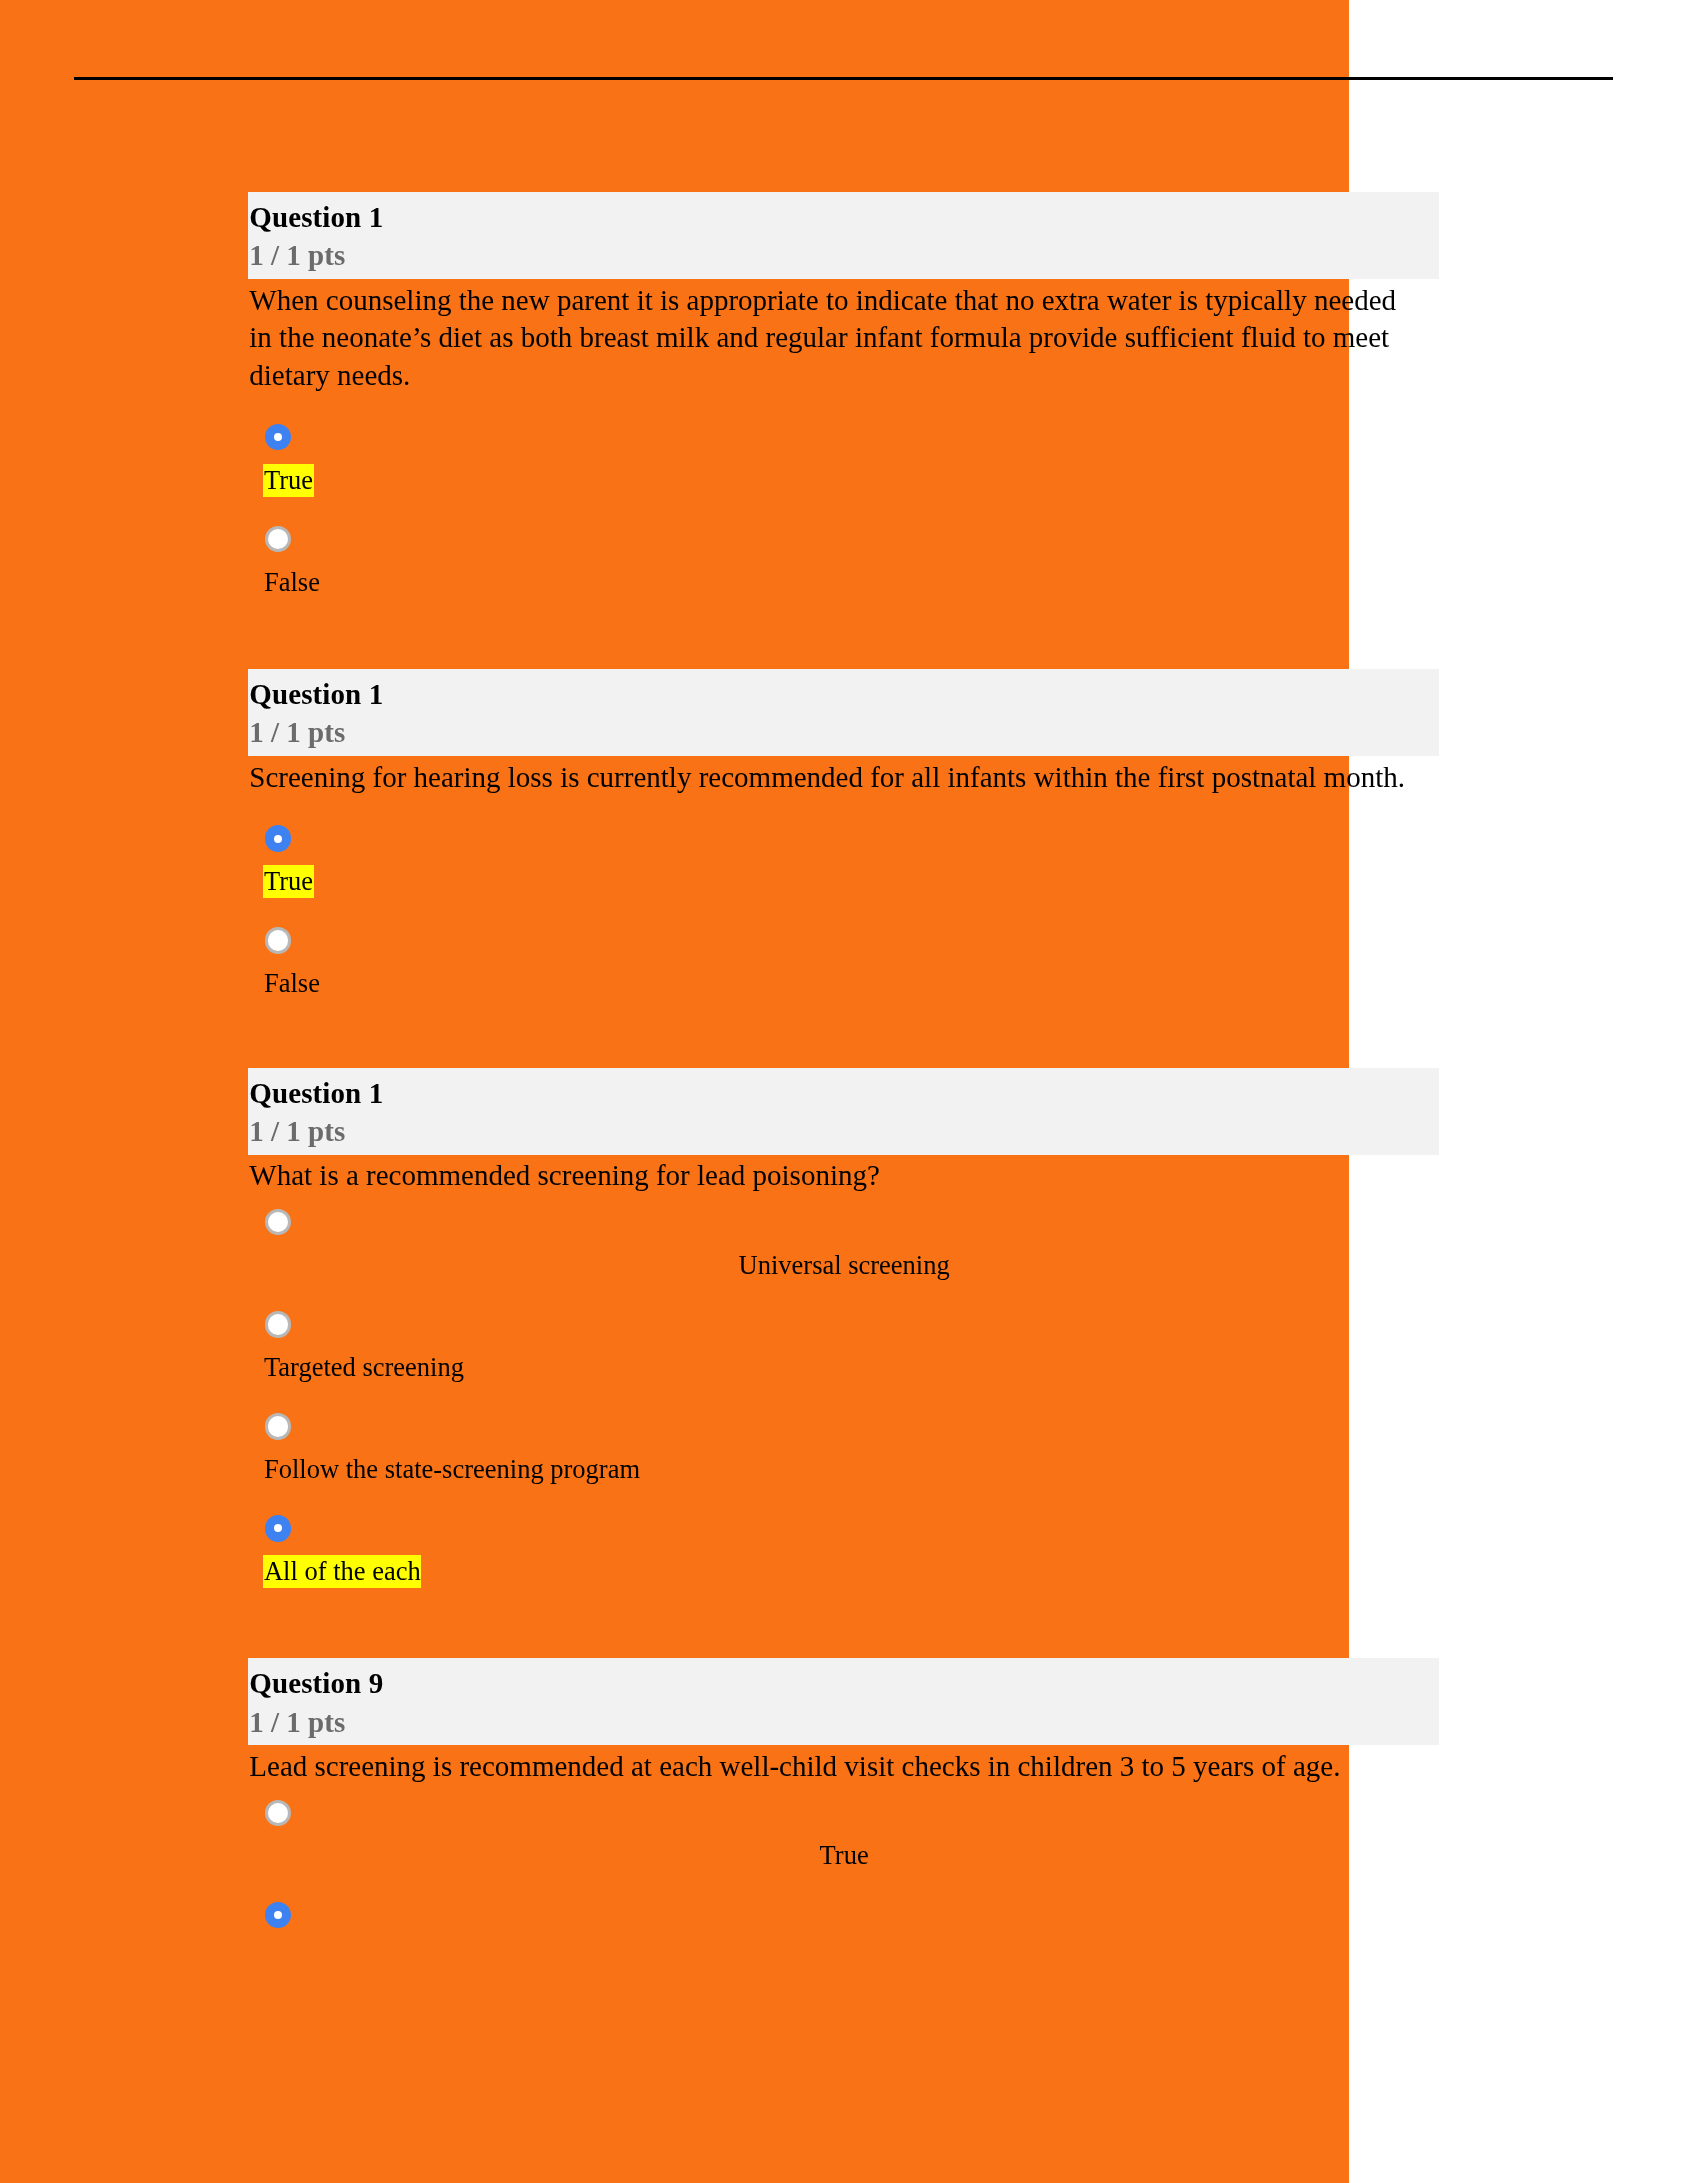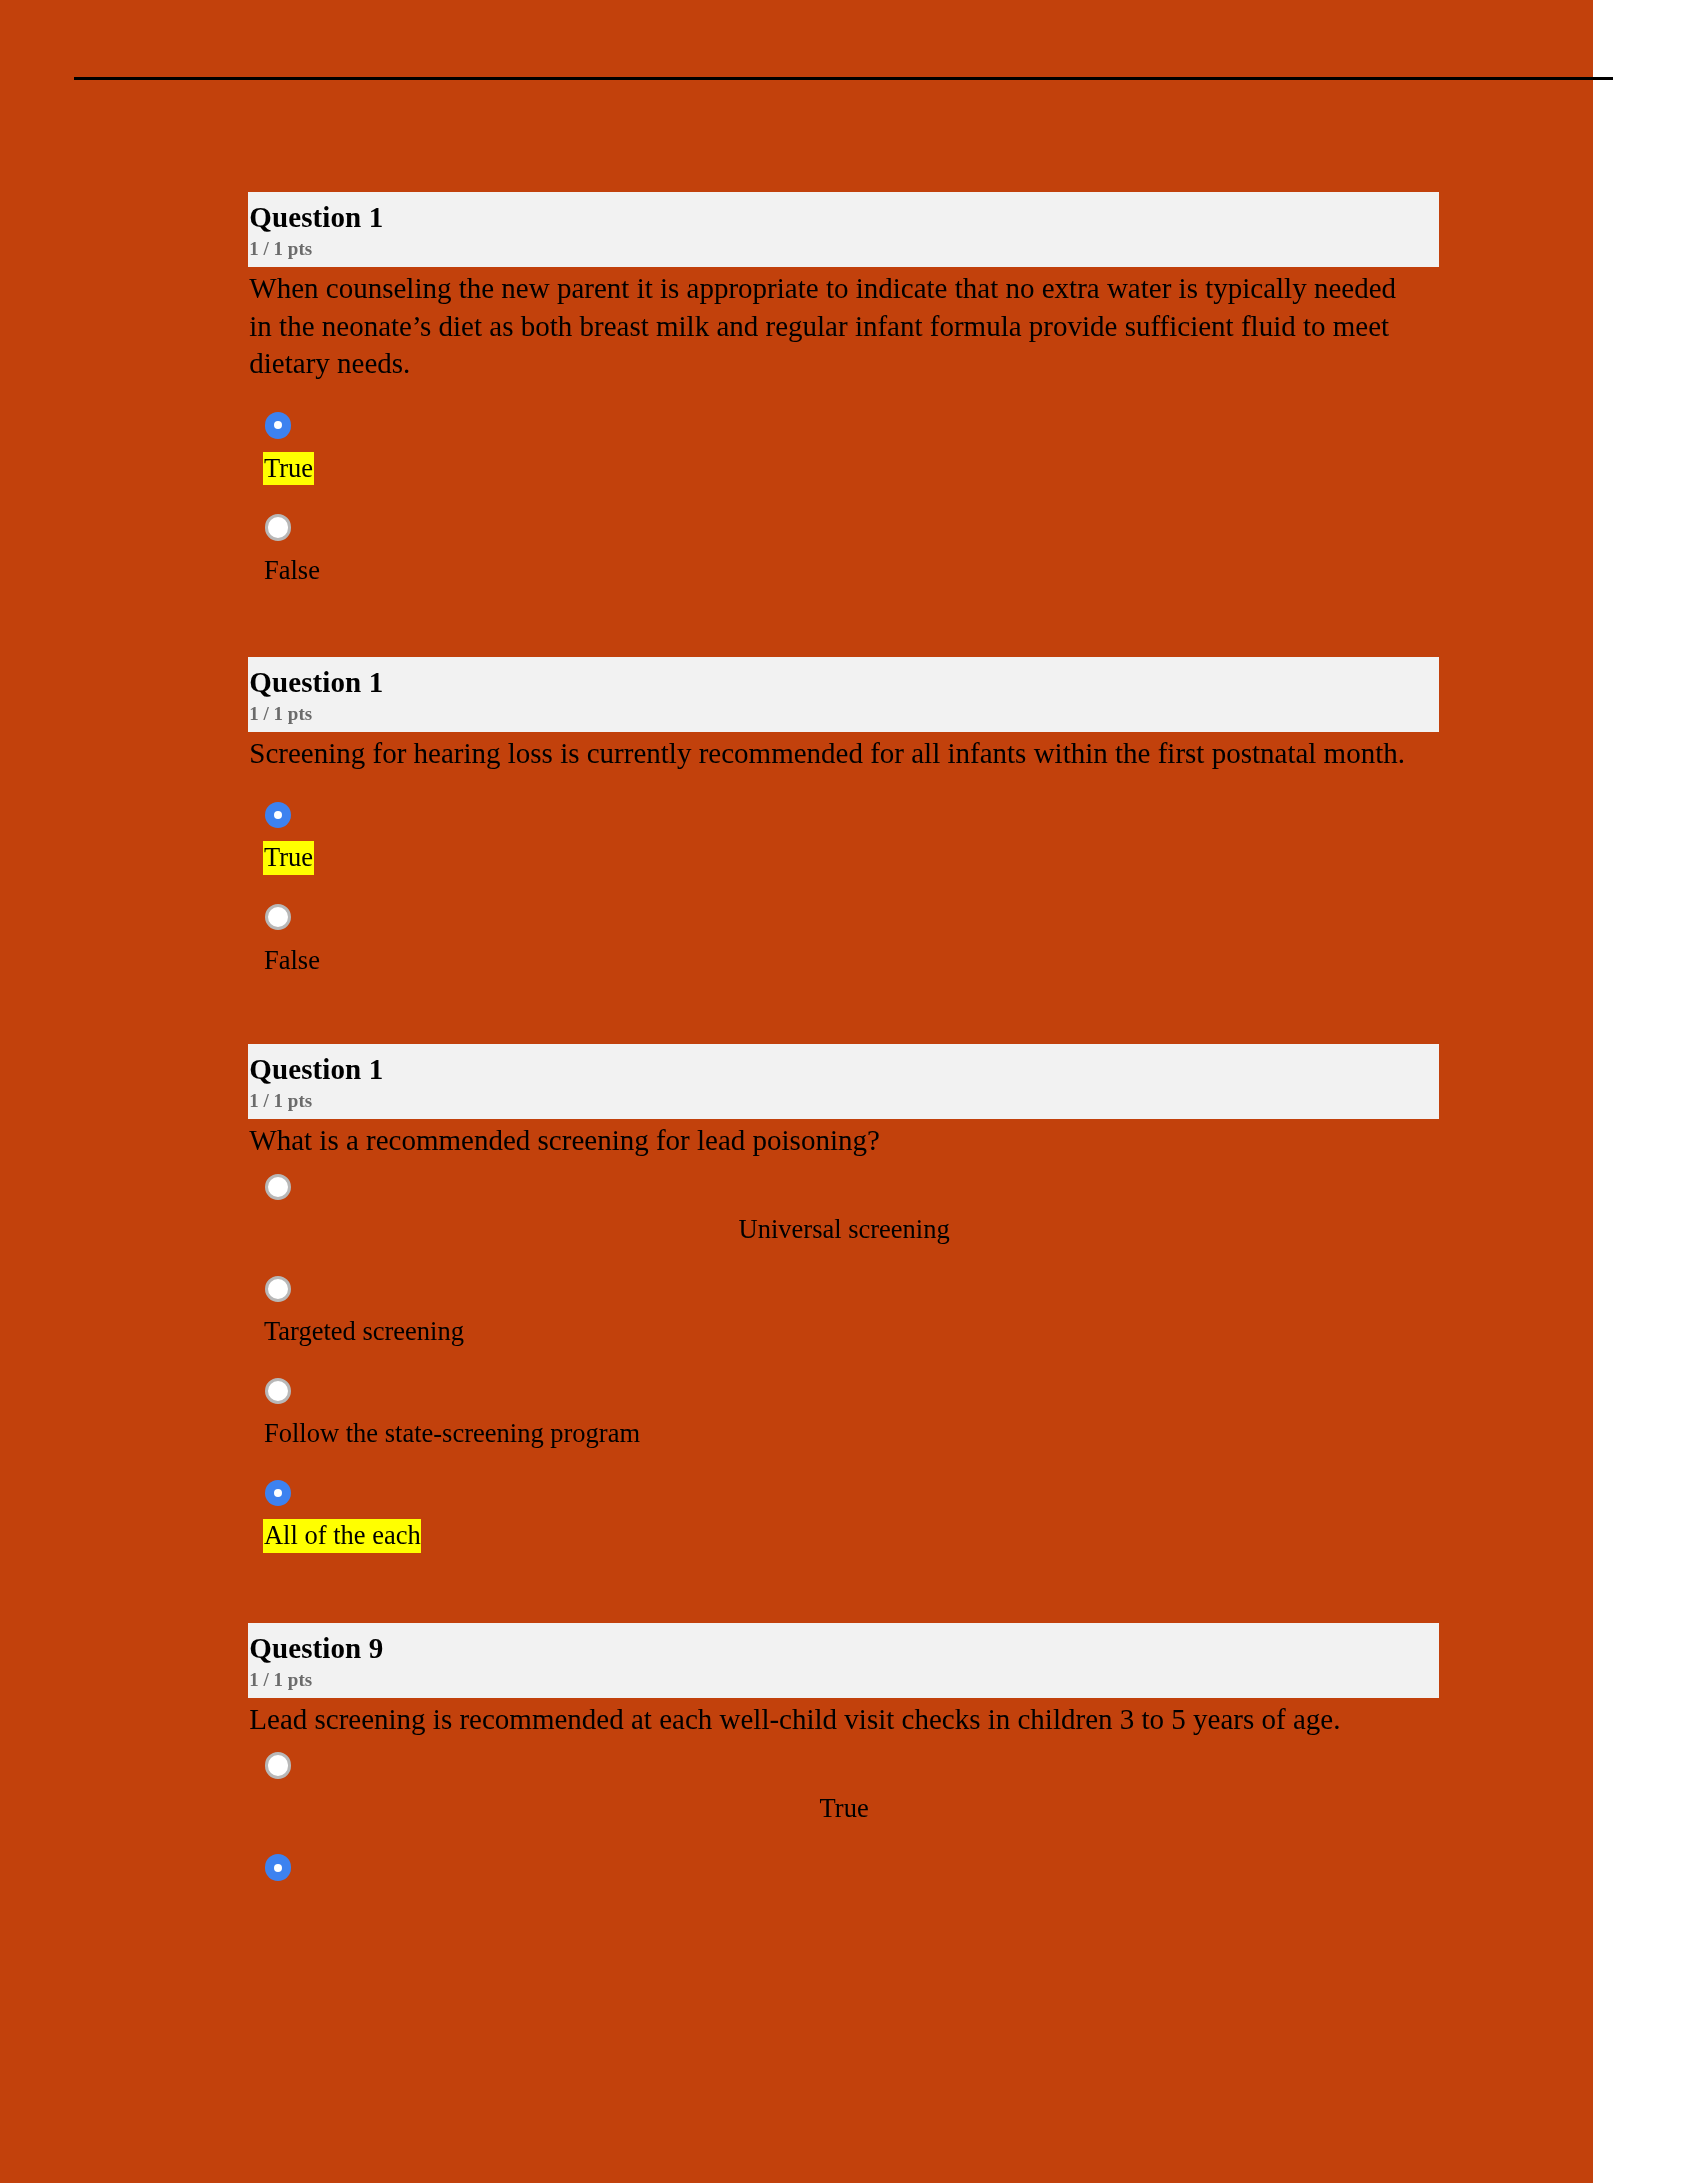--- a/index.html
+++ b/index.html
@@ -14,23 +14,23 @@
     position: relative;
     font-family: "Liberation Serif", "DejaVu Serif", serif;
     -webkit-font-smoothing: antialiased;
     overflow: hidden;
   }
 
   
   .page {
     position: absolute;
     left: 0; top: 0;
-    width: 1593px;
+    width: 1349px;
     height: 2183px;
-    background: #c2410c;
+    background: #f97316;
   }
 
   .top-rule {
     position: absolute;
     left: 74px;
     top: 77px;
     width: 1539px;
     height: 2.6px;
     background: #000000;
   }
@@ -58,21 +58,21 @@
   .q-title {
     font-size: 29px;
     font-weight: bold;
     color: #000000;
     line-height: 1.14;
     letter-spacing: 0.1px;
     padding: 0 0 0 1.3px;
   }
 
   .q-points {
-    font-size: 19px;
+    font-size: 29px;
     font-weight: bold;
     color: #6b6b6b;
     line-height: 1.18;
     padding: 4px 0 2.6px 1.3px;
     font-family: Liberation Serif, serif;
   }
 
   .q-text {
     font-size: 29px;
     color: #000000;

